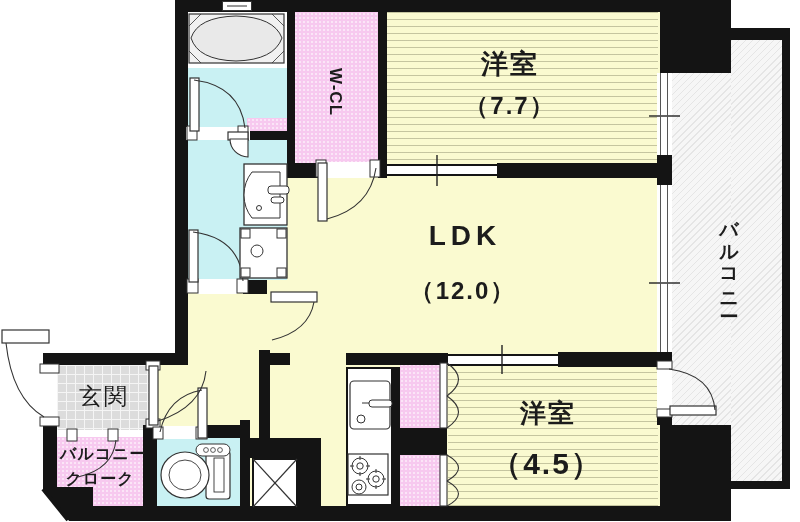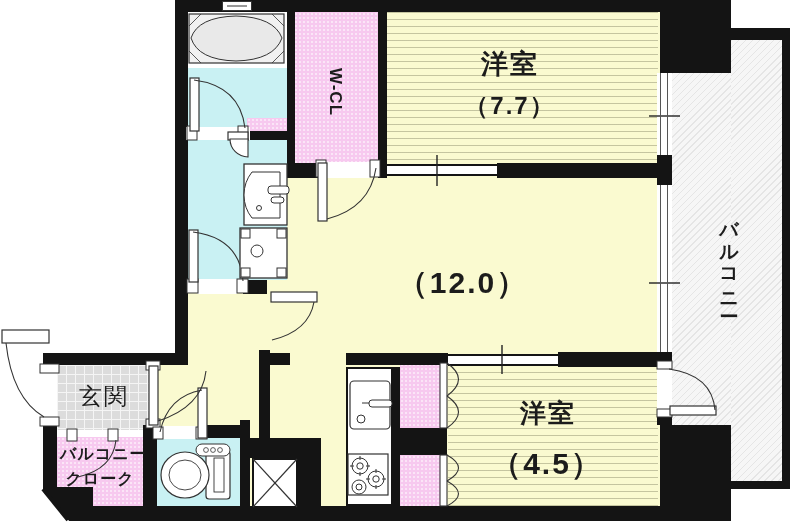--- a/index.html
+++ b/index.html
@@ -248,21 +248,22 @@
       <line x1="376" y1="469" x2="376" y2="473" stroke-width="1"></line>
         <line x1="376" y1="485" x2="376" y2="489" stroke-width="1"></line>
       <circle cx="359" cy="487" r="7" stroke-width="1"></circle>
         <circle cx="359" cy="487" r="3" stroke-width="1"></circle>
     </g>
   </svg>
 
   <div class="txt" style="left:430px;top:46px;width:160px;font-size:27px;">洋室</div>
   <div class="txt" style="left:430px;top:90px;width:160px;font-size:24px;">（7.7）</div>
 
-  <div class="txt" style="left:383px;top:263px;width:160px;font-size:30px;">（12.0）</div>
+  <div class="txt" style="left:385px;top:220px;width:160px;font-size:28px;letter-spacing:5px;">LDK</div>
+  <div class="txt" style="left:383px;top:275px;width:160px;font-size:24px;">（12.0）</div>
 
   <div class="txt" style="left:468px;top:396px;width:160px;font-size:26px;">洋室</div>
   <div class="txt" style="left:467px;top:444px;width:160px;font-size:30px;">（4.5）</div>
 
   <div class="txt vtxt" style="left:716px;top:193px;height:130px;font-size:19px;">バルコニー</div>
 
   <div class="txt vtxt" style="left:325px;top:52px;height:80px;font-size:17px;font-weight:600;letter-spacing:1px;">W-CL</div>
 
   <div class="txt" style="left:63px;top:381px;width:82px;font-size:23px;font-weight:400;">玄関</div>
 

